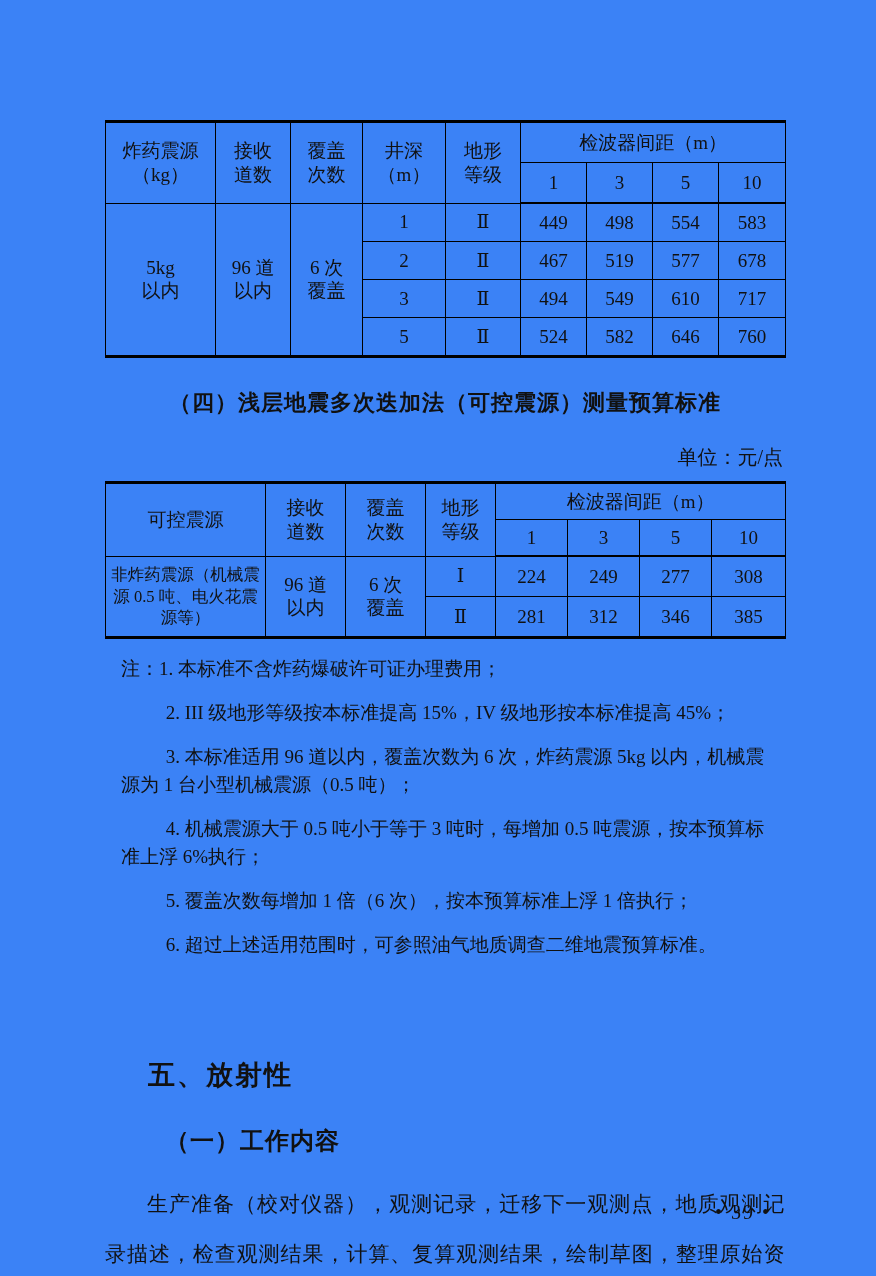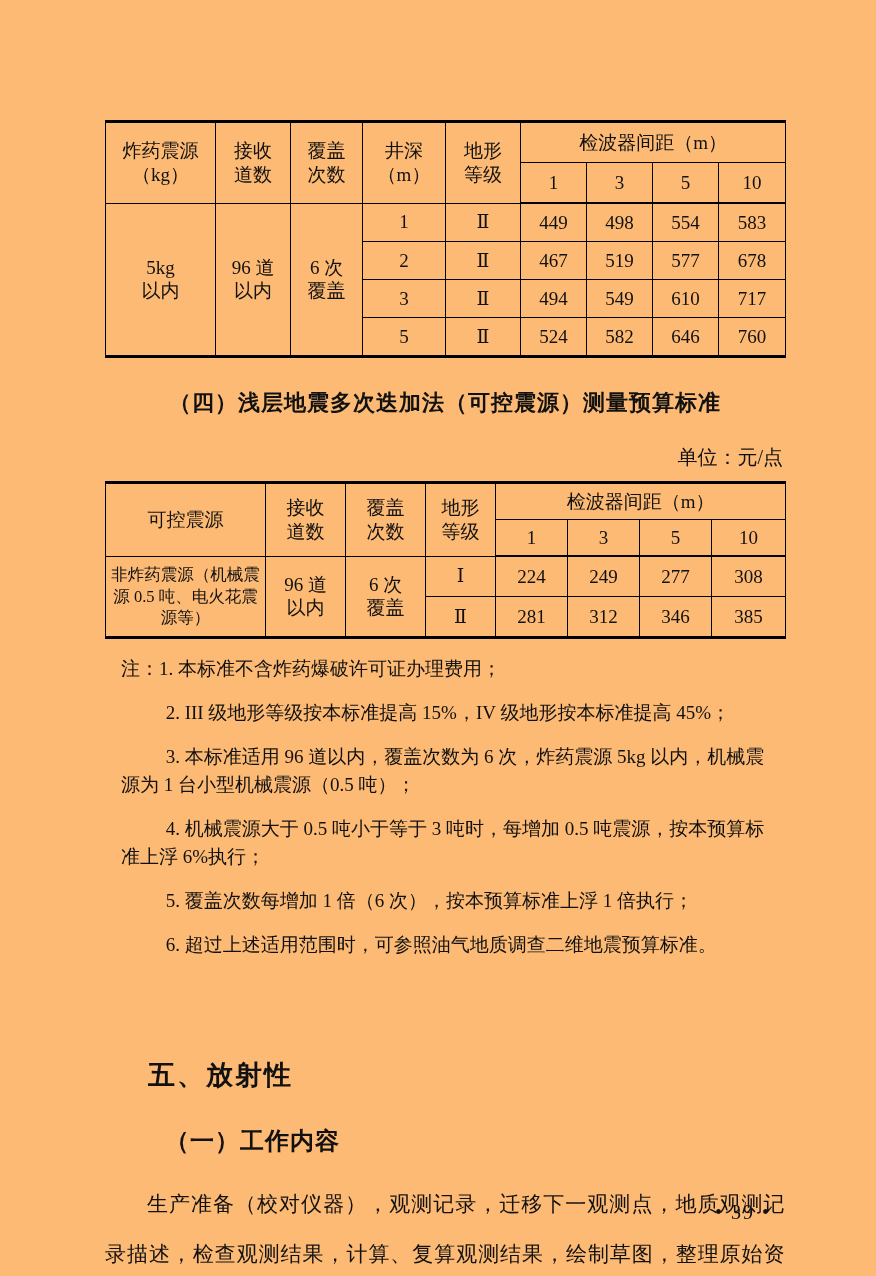--- a/index.html
+++ b/index.html
@@ -1,19 +1,19 @@
 <!DOCTYPE html>
 <html><head>
 <meta charset="utf-8">
 <style>
   html,body{margin:0;padding:0;background:#888;}
   .page{
     position:relative;
     width:876px;height:1276px;
-    background:#fdba74;color:#111;
+    background:#3b82f6;color:#111;
     font-family:"Liberation Serif","DejaVu Serif",serif;
     overflow:hidden;
   }
   .content{width:680px;margin:0 auto 0 105px;}
 
   
   table{border-collapse:collapse;table-layout:fixed;width:680px;
         font-size:19px;color:#111;}
   td{border:1.5px solid #000;text-align:center;vertical-align:middle;
      padding:0 2px;line-height:1.25;}

